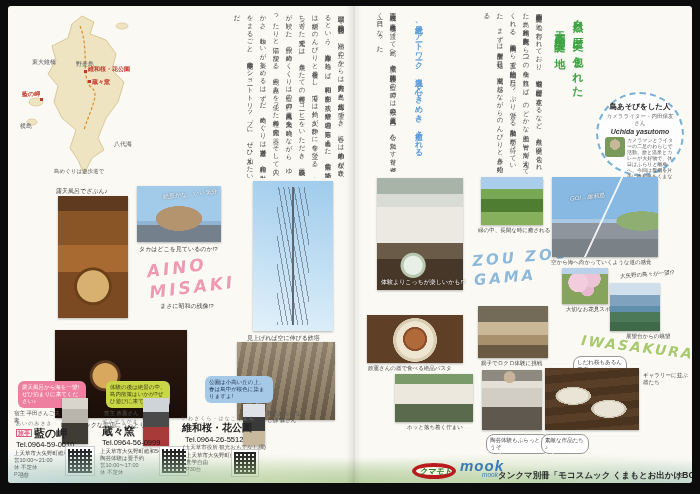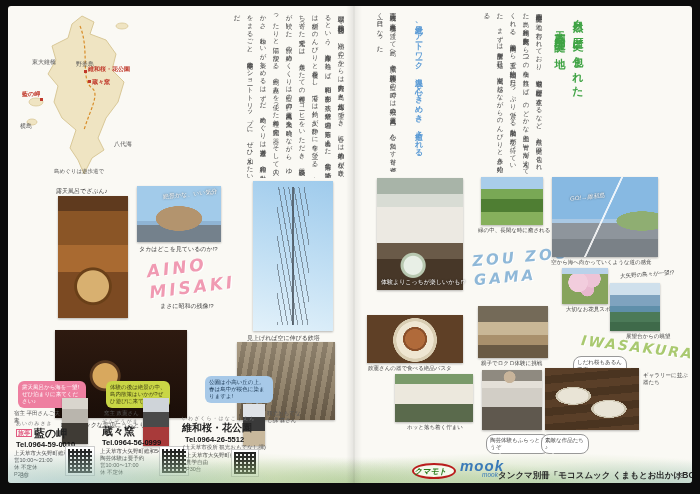--- a/index.html
+++ b/index.html
@@ -90,32 +90,32 @@
   .bubble{position:absolute;border-radius:6px;padding:3px 4px;font-size:5.5px;line-height:7px;box-sizing:border-box}
   .bubble::after{content:"";position:absolute;bottom:-5px;left:70%;border:4px solid transparent}
   .b-pink{background:#ee7fa0;color:#fff}.b-pink::after{border-top-color:#ee7fa0}
   .b-green{background:#c9d645;color:#3a3a12}.b-green::after{border-top-color:#c9d645}
   .b-blue{background:#a7c9e8;color:#17344f}.b-blue::after{border-top-color:#a7c9e8}
   .b-white{background:#fff;border:1px solid #999;color:#444;font-size:5.5px;border-radius:8px}
   .b-white::after{border-top-color:#fff;left:15%}
   .lname{position:absolute;font-weight:bold;color:#222;white-space:nowrap}
   .furi{display:block;font-size:5px;font-weight:normal;color:#777;letter-spacing:1px}
   .prefix{font-size:6px;color:#e05a80;border:1px solid #e05a80;padding:0 1px;margin-right:2px;vertical-align:2px}
-  .tel{position:absolute;font-size:7.5px;font-weight:bold;color:#111;white-space:nowrap}
+  .tel{position:absolute;font-size:7.5px;font-weight:normal;color:#111;white-space:nowrap}
   .addr{position:absolute;font-size:5.5px;line-height:7px;color:#444}
   .addr span{display:block}
   .note{position:absolute;font-size:5.5px;color:#555;white-space:nowrap}
   .staffcap{position:absolute;font-size:5.5px;color:#555;line-height:6.5px}
   .qr{position:absolute;border:2px solid #fff;outline:1px solid #ccc;
       background:repeating-linear-gradient(0deg,#222 0 2px,transparent 2px 4px),
                  repeating-linear-gradient(90deg,#222 0 2px,#f4f4f4 2px 4px)}
   
   .pagenum{position:absolute;font-size:7px;color:#555}
-  .logo-oval{position:absolute;left:404px;top:457px;width:44px;height:16px;border:2px solid #b91c1c;border-radius:50%;
-      display:flex;align-items:center;justify-content:flex-start;background:#f4f9ec;color:#2a7a1a;
+  .logo-oval{position:absolute;left:404px;top:457px;width:44px;height:16px;border:4px solid #b91c1c;border-radius:50%;
+      display:flex;align-items:center;justify-content:flex-end;background:#f4f9ec;color:#2a7a1a;
       font-weight:bold;font-style:italic;font-size:8px;box-sizing:border-box}
   .logo-mocos{position:absolute;left:452px;top:451px;color:#3a7ab8;font-weight:900;font-style:italic;
       font-size:15px;letter-spacing:1px}
   .logo-mocos-sub{position:absolute;left:474px;top:465px;color:#3a7ab8;font-style:italic;font-size:6.5px}
   .tagline{position:absolute;left:490px;top:464px;font-size:8.5px;font-weight:bold;color:#2a2a2a;white-space:nowrap}
 </style>
 </head>
 <body>
 
 <div class="spread">
@@ -216,20 +216,29 @@
 
   <span class="pagenum" style="left:12px;top:466px">89</span>
 
   <div class="vt" style="left:412px;top:2px;width:126px;height:166px">天草四郎生誕の地と言われており、古戦場や慰霊碑が点在するなど、自然と歴史に包まれた島、維和島。大矢野島から二つの橋を渡れば、のどかな里山と青い海が迎えてくれる。熊本市内から車で約一時間半、一日たっぷり遊べる魅力的な島が待っていた。まずは展望所を目指し、潮風を感じながらのんびりと歩き始める。</div>
   <div class="subhead" style="left:394px;top:14px;width:22px;height:152px">絶景、アートワーク、温泉　心ときめき、癒される</div>
   <div class="vt" style="left:344px;top:2px;width:48px;height:164px">西大維橋と東大維橋を渡って島へ。蔵々窯で陶芸体験、藍の岬では絶景の露天風呂と、心を満たす寄り道が続く一日になった。</div>
 
   <div class="lead" style="left:562px;top:4px">自然と歴史に包まれた</div>
   <div class="lead" style="left:544px;top:16px">天草四郎生誕の地</div>
 
+  <div class="badge">
+    <span class="badge-title">島あそびをした人</span>
+    <span class="badge-role">カメラライター・内田保友さん</span>
+    <span class="badge-name">Uchida yasutomo</span>
+    <div class="badge-row">
+      <div class="badge-photo"></div>
+      <span class="badge-bio">カメラマンとライターの二足のわらじで活動。旅と温泉とカレーが大好物で、休日はふらりと離島へ。今回は愛機を片手に維和島をくまなく巡った。</span>
+    </div>
+  </div>
 
   <div class="ph ph-cooking" style="left:369px;top:172px;width:86px;height:112px">
     <span class="capw" style="left:4px;bottom:3px">体験よりこっちが楽しいかも!?</span>
   </div>
 
   <div class="ph ph-park" style="left:473px;top:171px;width:62px;height:48px"></div>
   <span class="cap" style="left:470px;top:221px;font-size:5.5px">緑の中、長閑な時に癒される</span>
 
   <div class="hw hw-blue" style="left:465px;top:242px;transform:rotate(-5deg)">
     <span>ZOU ZOU</span><br>

